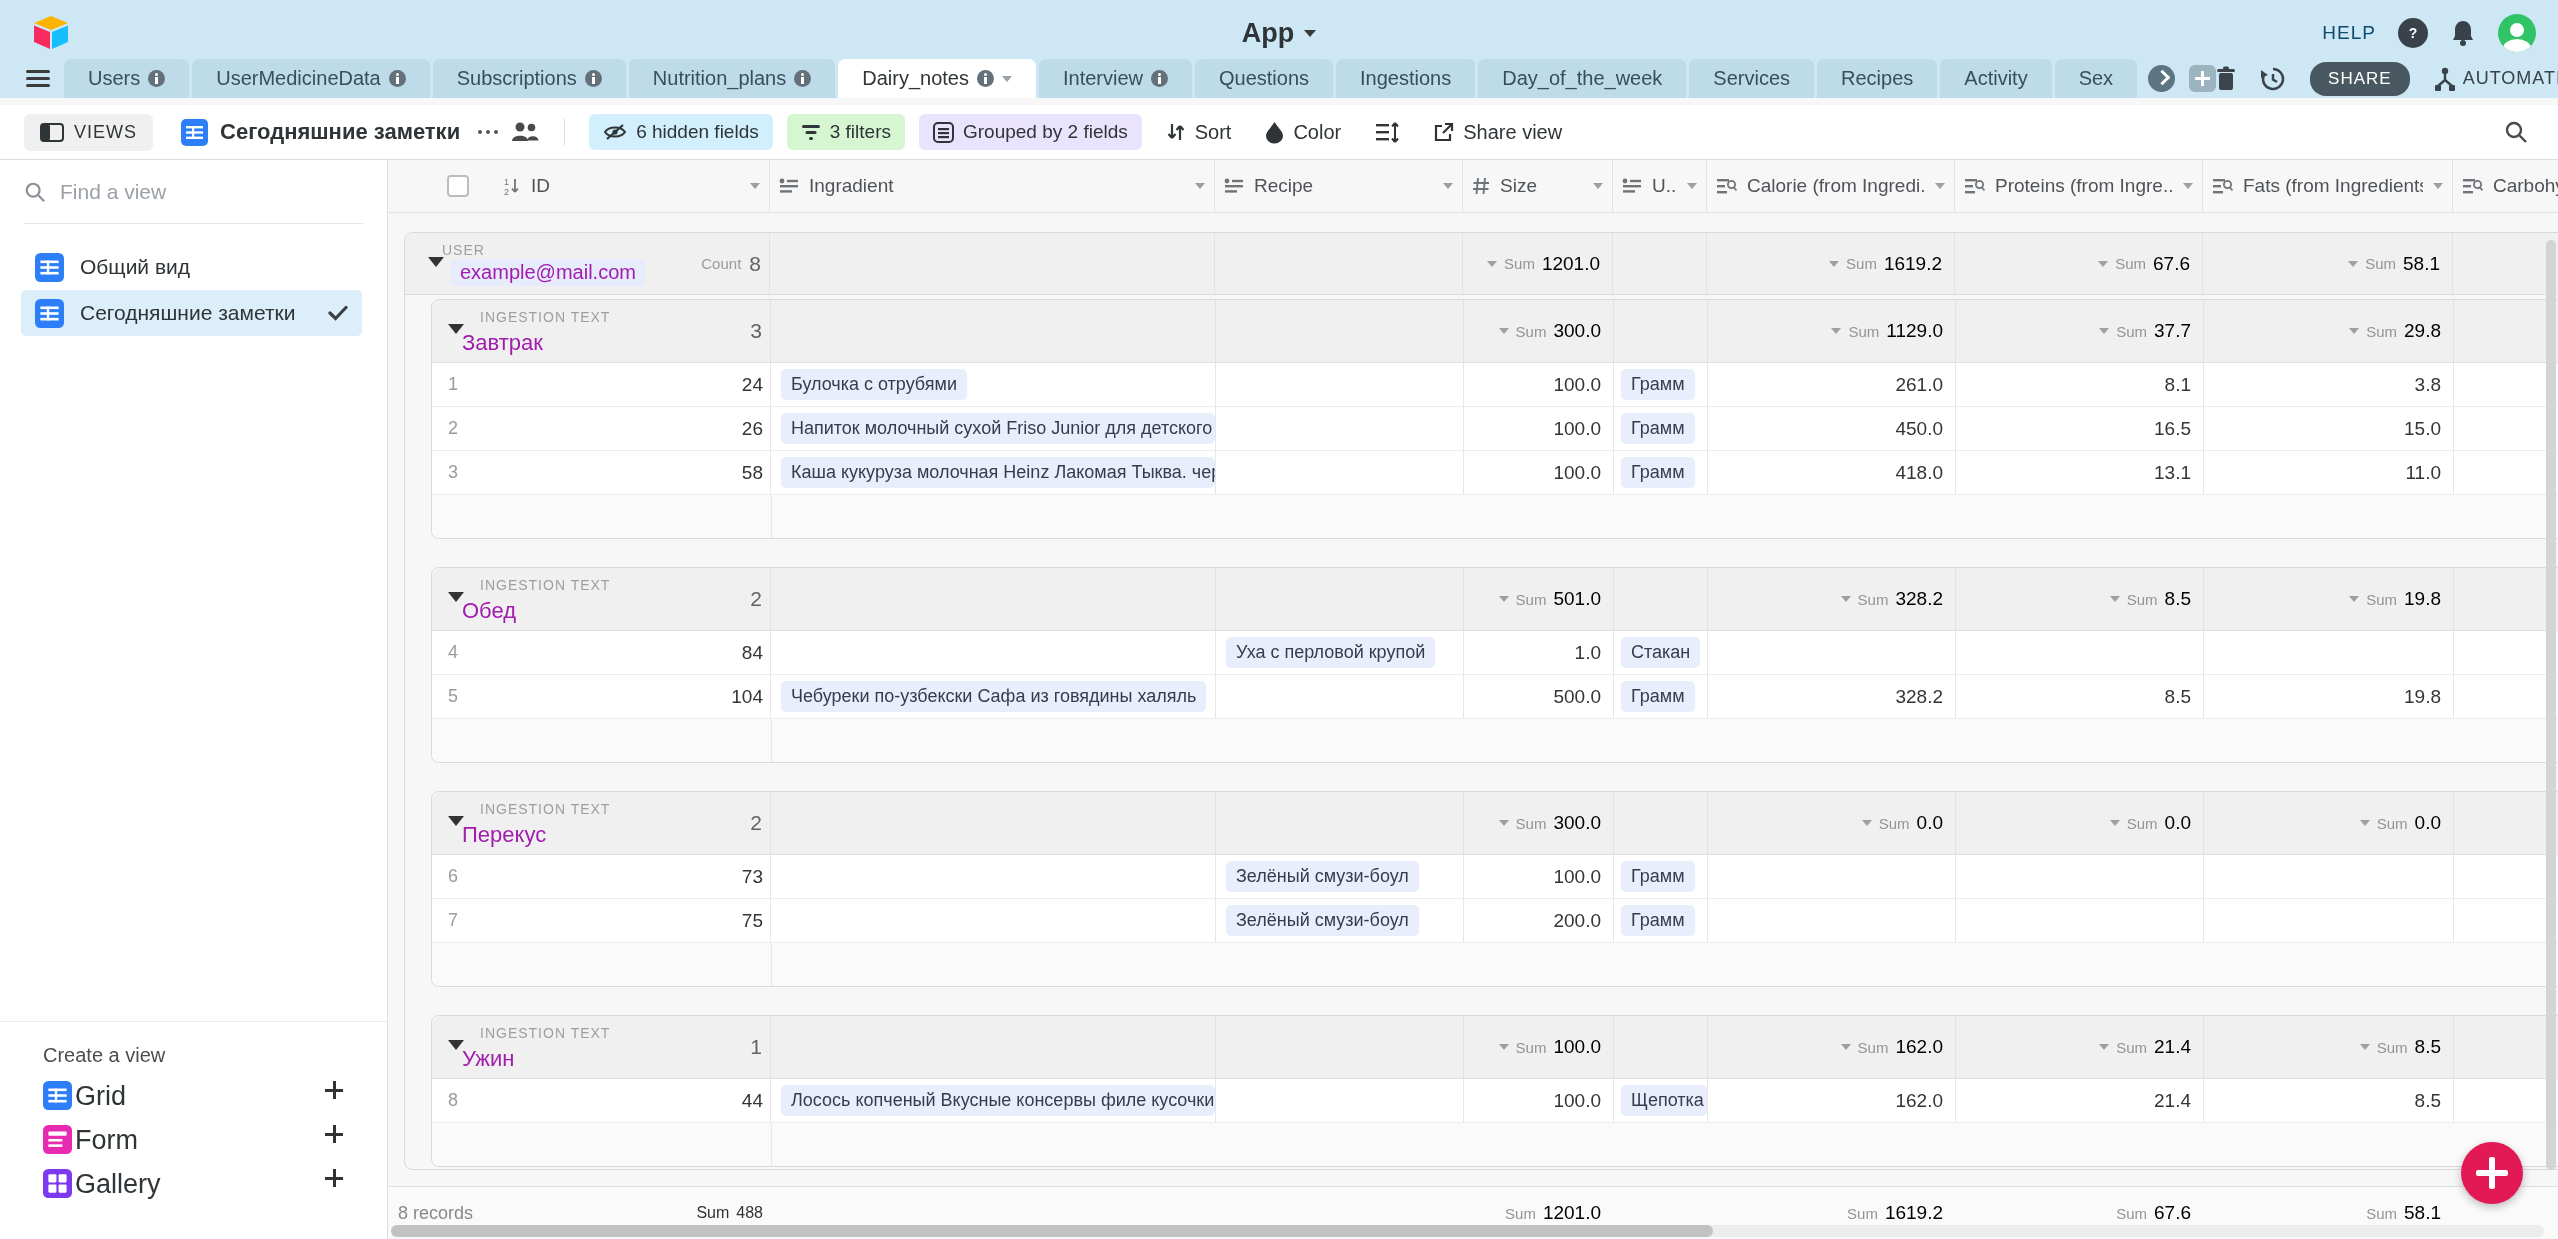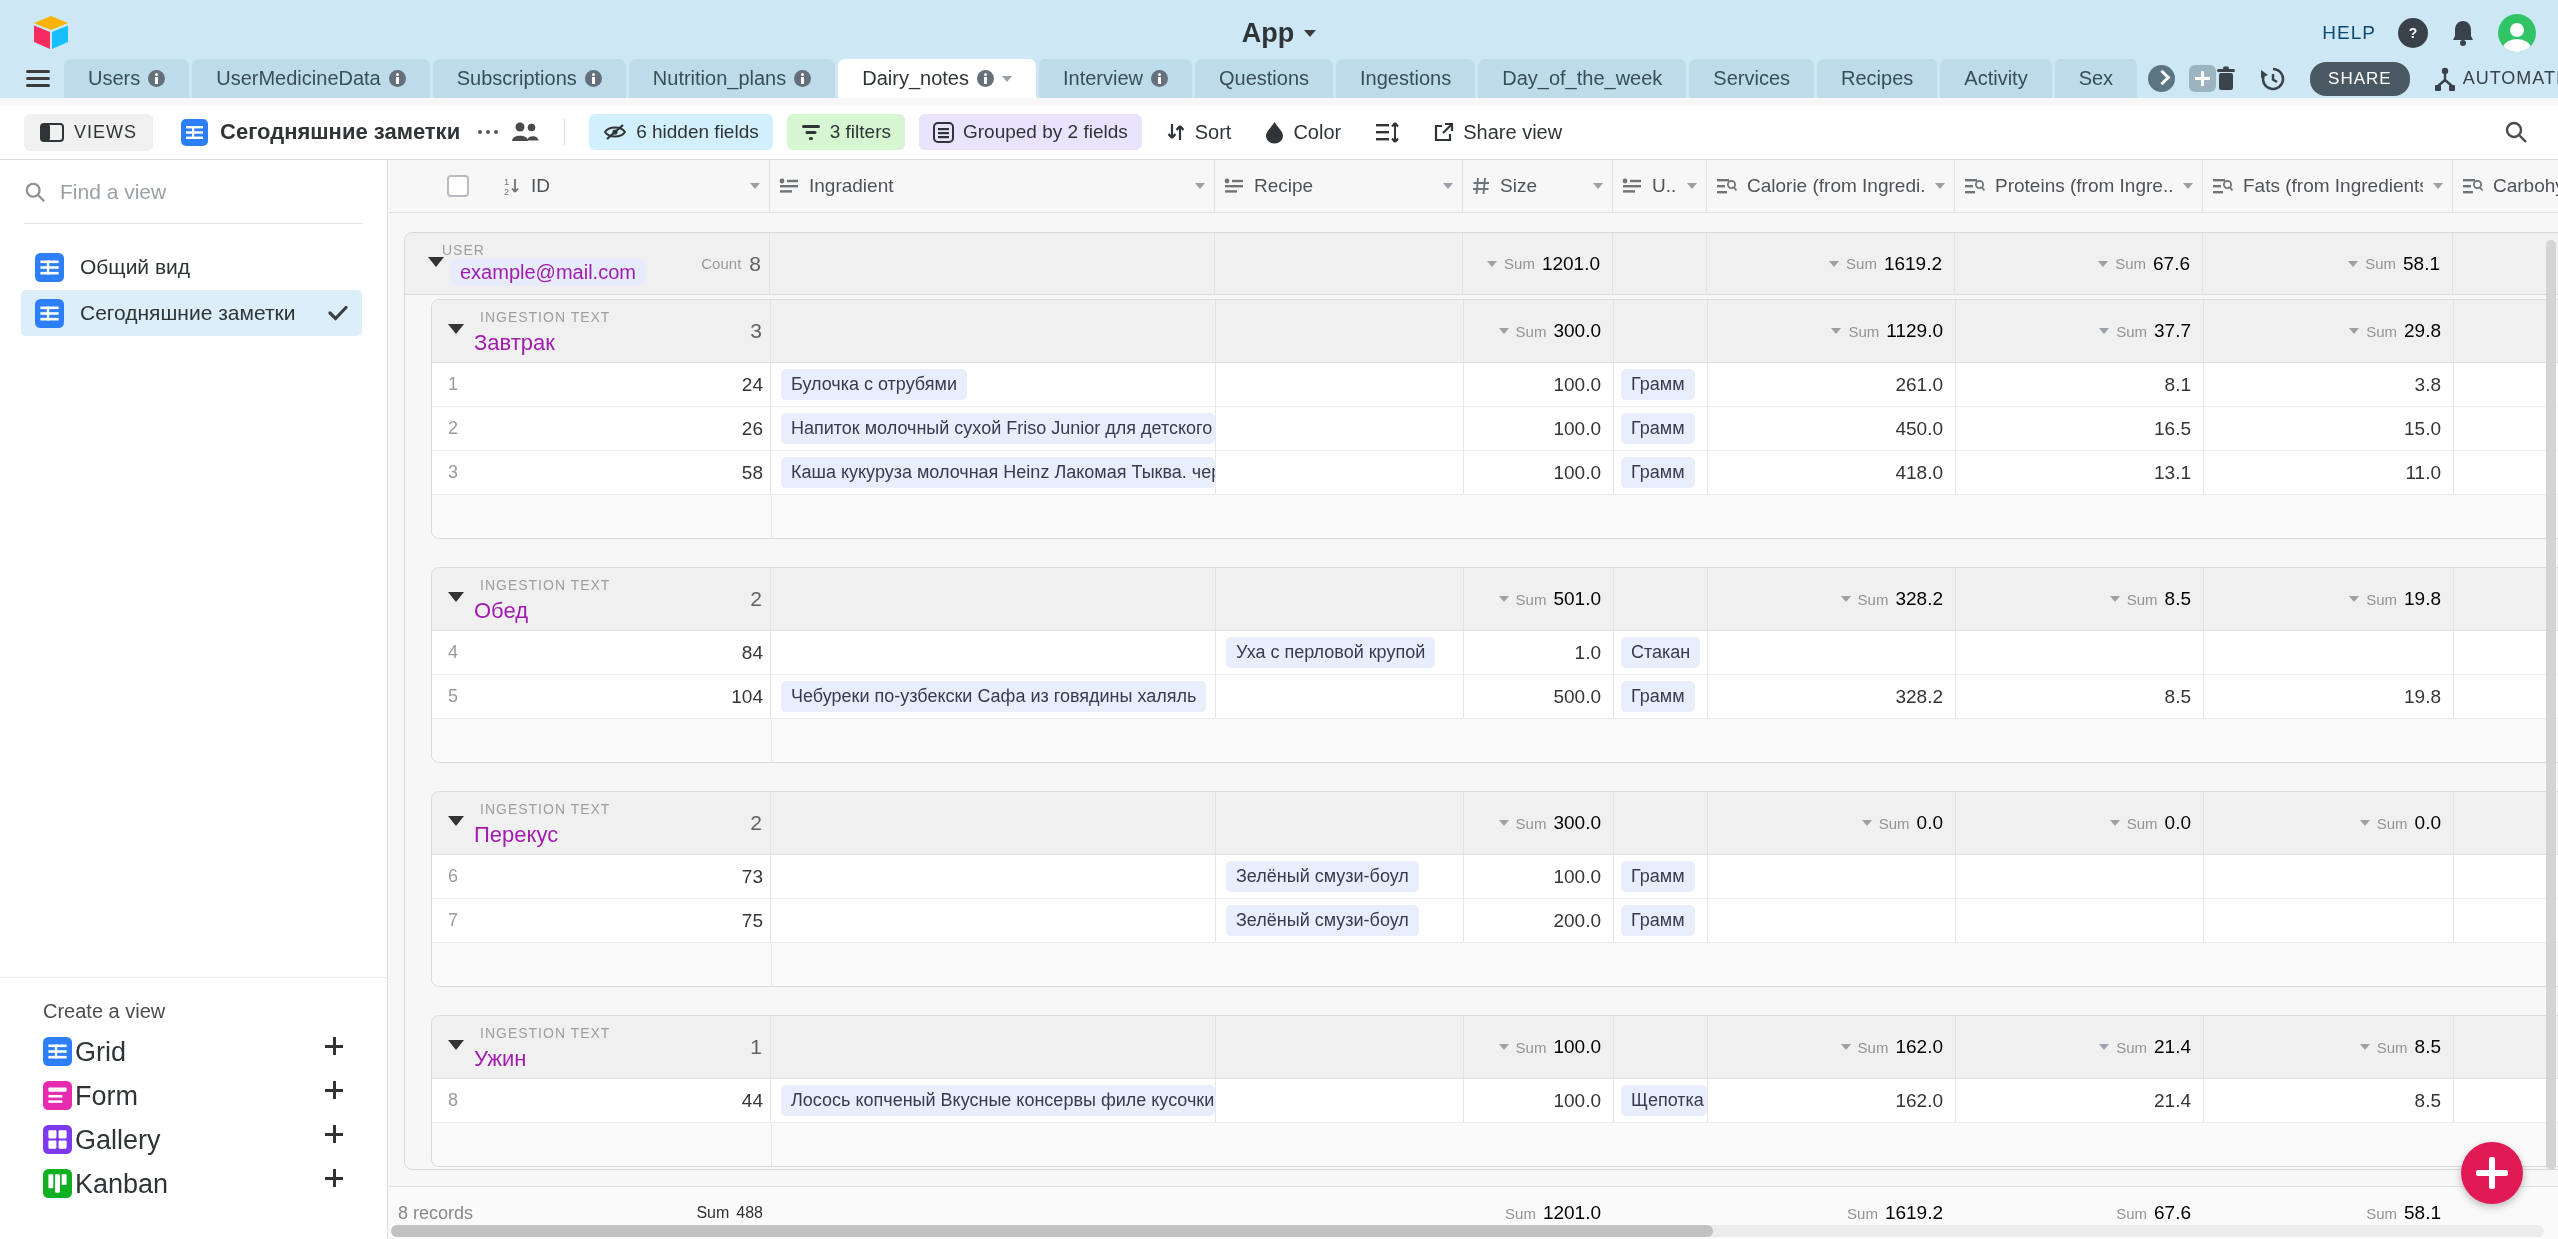--- a/index.html
+++ b/index.html
@@ -92,21 +92,21 @@
   .subbox + .subbox { margin-top:28px; }
   .subheader { height:63px; border-bottom:1px solid #e0e0e0; border-radius:8px 8px 0 0; }
   .ghead .cell { border-right:1px solid #e2e2e2; }
   .gh-left { position:relative; width:100%; height:100%; }
   .tri { position:absolute; width:0; height:0; border-left:8px solid transparent; border-right:8px solid transparent; border-top:10px solid #333; top:24px; cursor:pointer; }
   .userheader .tri { left:23px; }
   .subheader .tri { left:16px; }
   .gh-label { position:absolute; left:37px; top:9px; font-size:14px; letter-spacing:1px; color:#9e9e9e; white-space:nowrap; }
   .subheader .gh-label { left:48px; }
   .gh-value { position:absolute; left:49px; top:30px; font-size:22px; font-weight:500; color:#a21caf; white-space:nowrap; }
-  .subheader .gh-value { left:42px; }
+  .subheader .gh-value { left:30px; }
   .gh-value.chipv { background:#e6ecfc; border-radius:4px; padding:2px 9px; top:26px; left:46px; font-weight:400; font-size:20px; }
   .countwrap { position:absolute; right:8px; top:0; height:100%; display:flex; align-items:center; gap:8px; }
   .count-label { font-size:15px; color:#9b9b9b; }
   .count-num { font-size:21px; color:#5f6368; }
   .sum { display:flex; align-items:center; gap:7px; margin-left:auto; padding-right:12px; }
   .sum .sl { font-size:15px; color:#949494; }
   .sum .sv { font-size:19px; color:#000000; }
 
   .datarow { height:44px; background:#fff; border-bottom:1px solid #ededed; }
   .datarow .cell { font-size:19px; color:#323539; }
@@ -413,30 +413,20 @@
         <svg width="29" height="29" viewBox="0 0 27 27">
             <rect width="27" height="27" rx="5" fill="#7c39ed"></rect>
             <rect x="5" y="5" width="7.5" height="7.5" rx="1" fill="#fff"></rect>
             <rect x="14.5" y="5" width="7.5" height="7.5" rx="1" fill="#fff"></rect>
             <rect x="5" y="14.5" width="7.5" height="7.5" rx="1" fill="#fff"></rect>
             <rect x="14.5" y="14.5" width="7.5" height="7.5" rx="1" fill="#fff"></rect>
           </svg>
         <span>Gallery</span>
         <span class="plus"></span>
       </div>
-      <div class="create-item">
-        <svg width="29" height="29" viewBox="0 0 27 27">
-            <rect width="27" height="27" rx="5" fill="#11af22"></rect>
-            <rect x="5" y="5" width="4.6" height="13" rx="1" fill="#fff"></rect>
-            <rect x="11.2" y="5" width="4.6" height="17" rx="1" fill="#fff"></rect>
-            <rect x="17.4" y="5" width="4.6" height="10" rx="1" fill="#fff"></rect>
-          </svg>
-        <span>Kanban</span>
-        <span class="plus"></span>
-      </div>
     </div>
   </div>
 
   <div class="gridarea">
 
     <div class="colheader row cols-head">
       <div class="cell">
         <span class="checkbox"></span>
         <span class="fldicon">
           <svg width="20" height="20" viewBox="0 0 20 20">

